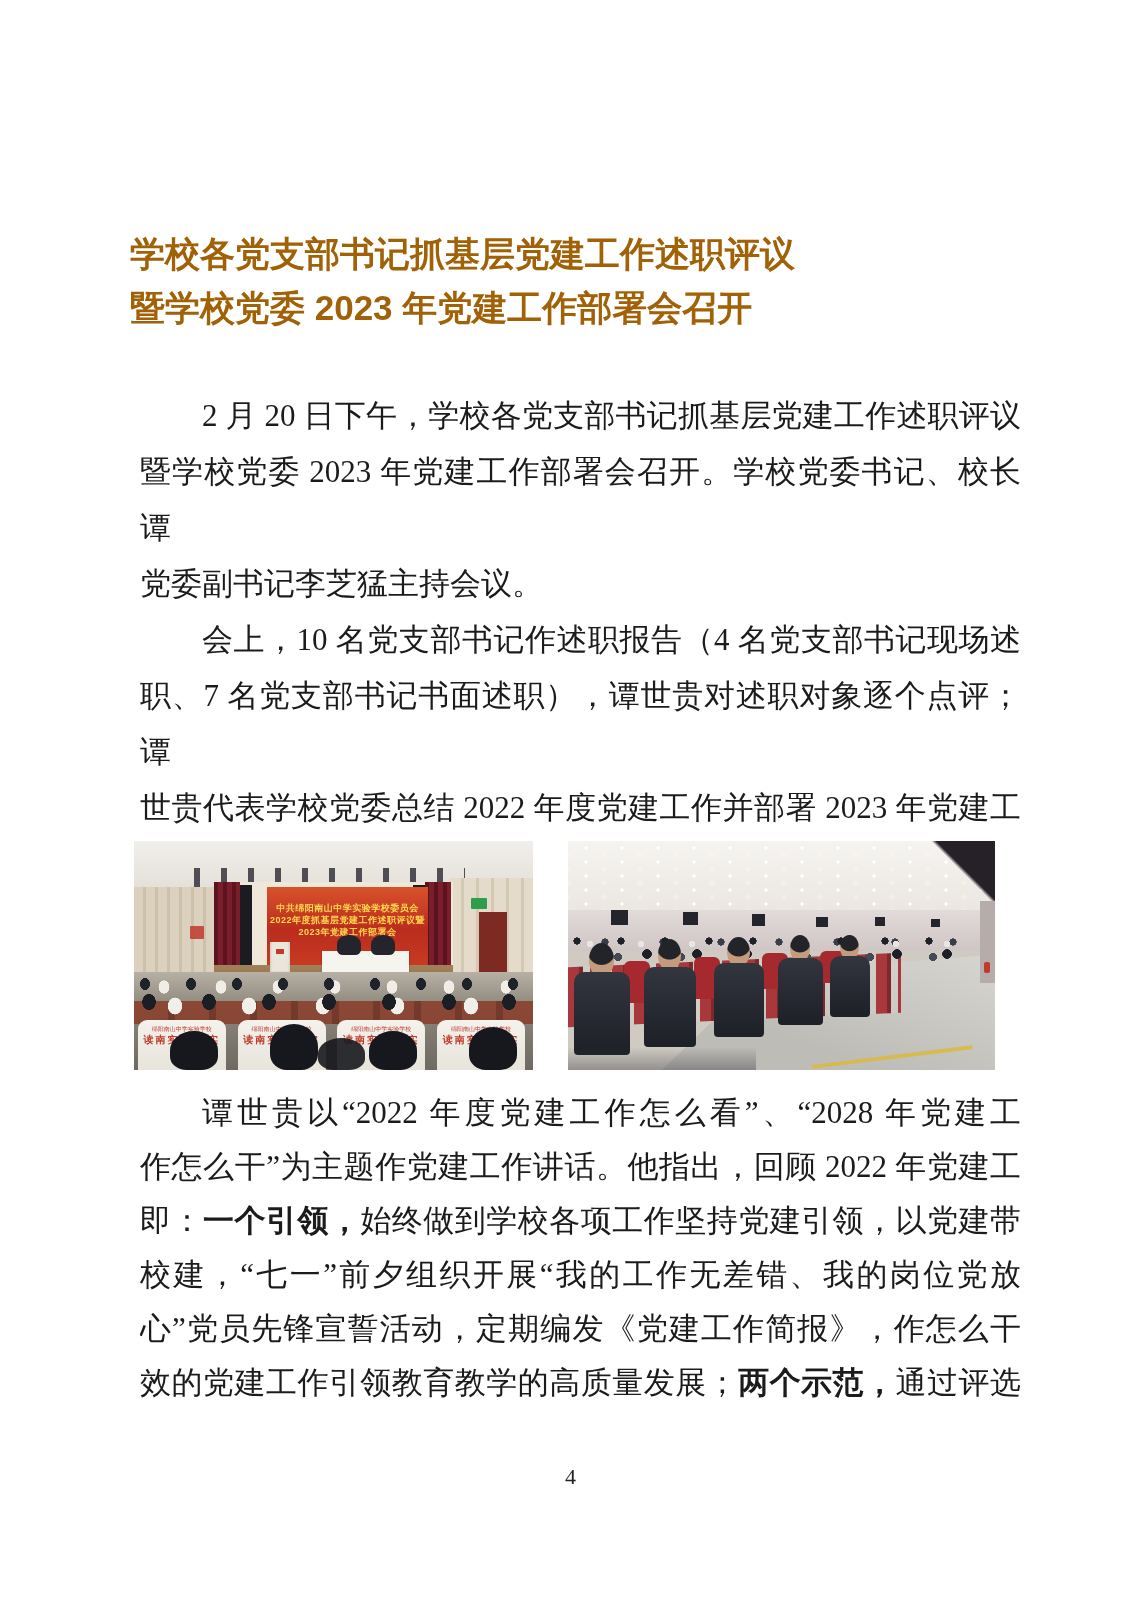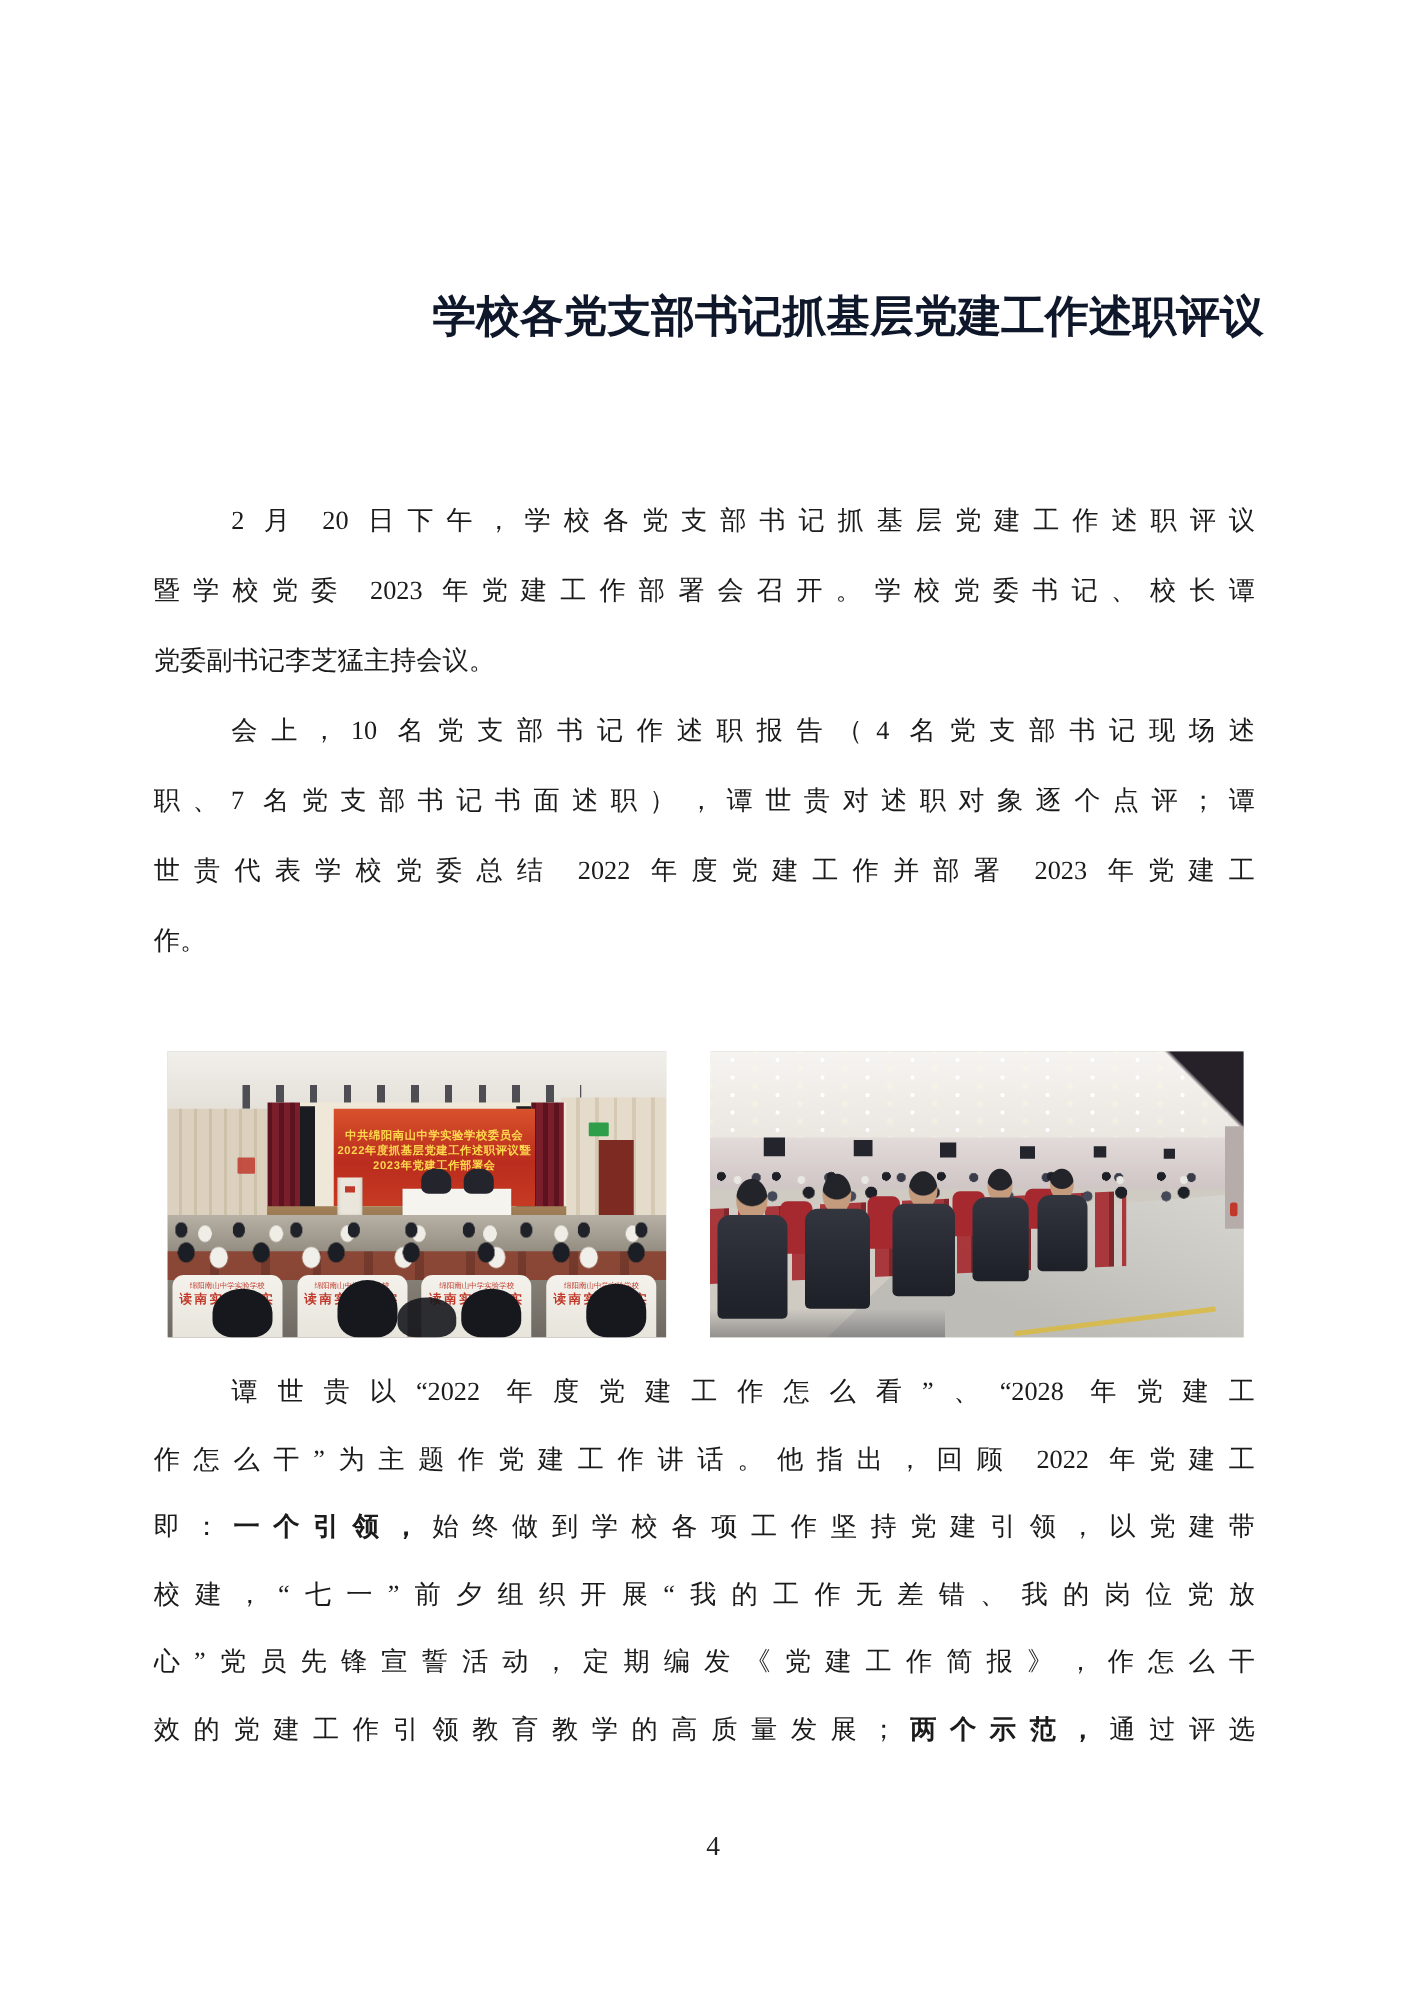--- a/index.html
+++ b/index.html
@@ -1,24 +1,24 @@
 <!DOCTYPE html>
 <html><head>
 <meta charset="utf-8">
 <style>
   html,body{margin:0;padding:0;background:#ffffff;}
   body{width:1131px;height:1600px;font-family:"Liberation Serif","DejaVu Serif",serif;color:#1b1b1b;}
   .page{position:relative;width:1131px;height:1600px;background:#ffffff;overflow:hidden;}
 
   
-  .doc-title{position:absolute;left:130px;top:227px;width:881px;text-align:right;
-    font-family:"Liberation Sans","DejaVu Sans",sans-serif;font-weight:700;font-size:35px;line-height:54px;color:#0f172a;}
-
-  
-  .body-block{position:absolute;left:123px;width:881px;font-size:21px;}
+  .doc-title{position:absolute;left:130px;top:227px;width:881px;text-align:left;
+    font-family:"Liberation Sans","DejaVu Sans",sans-serif;font-weight:700;font-size:35px;line-height:54px;color:#a16207;}
+
+  
+  .body-block{position:absolute;left:140px;width:881px;font-size:31px;}
   .b1{top:388px;line-height:56px;}
   .b2{top:1086px;line-height:54px;}
   .bline{text-align:justify;text-align-last:justify;overflow:hidden;}
   .indent{text-indent:62px;}
   .endline{text-align-last:left;}
   .seg-b{font-weight:700;}
 
   .page-number{position:absolute;left:130px;top:1462px;width:881px;text-align:center;font-size:22px;line-height:30px;color:#222;}
 
   
@@ -113,20 +113,21 @@
   .pr-stripe{right:5%;bottom:5%;width:38%;height:4px;background:#d9ba40;transform:rotate(-7deg);opacity:.85;}
   .pr-shadow{left:0;bottom:0;width:44%;height:10%;background:linear-gradient(180deg,rgba(0,0,0,0),rgba(55,55,62,.4));}
 </style>
 </head>
 <body>
 
 <div class="page">
 
   <div class="doc-title">
     <div>学校各党支部书记抓基层党建工作述职评议</div>
+    <div>暨学校党委 2023 年党建工作部署会召开</div>
   </div>
 
   <div class="body-block b1">
     <div class="bline indent">2 月 20 日下午，学校各党支部书记抓基层党建工作述职评议</div>
     <div class="bline">暨学校党委 2023 年党建工作部署会召开。学校党委书记、校长谭</div>
     <div class="bline endline">党委副书记李芝猛主持会议。</div>
     <div class="bline indent">会上，10 名党支部书记作述职报告（4 名党支部书记现场述</div>
     <div class="bline">职、7 名党支部书记书面述职），谭世贵对述职对象逐个点评；谭</div>
     <div class="bline">世贵代表学校党委总结 2022 年度党建工作并部署 2023 年党建工</div>
     <div class="bline endline">作。</div>

